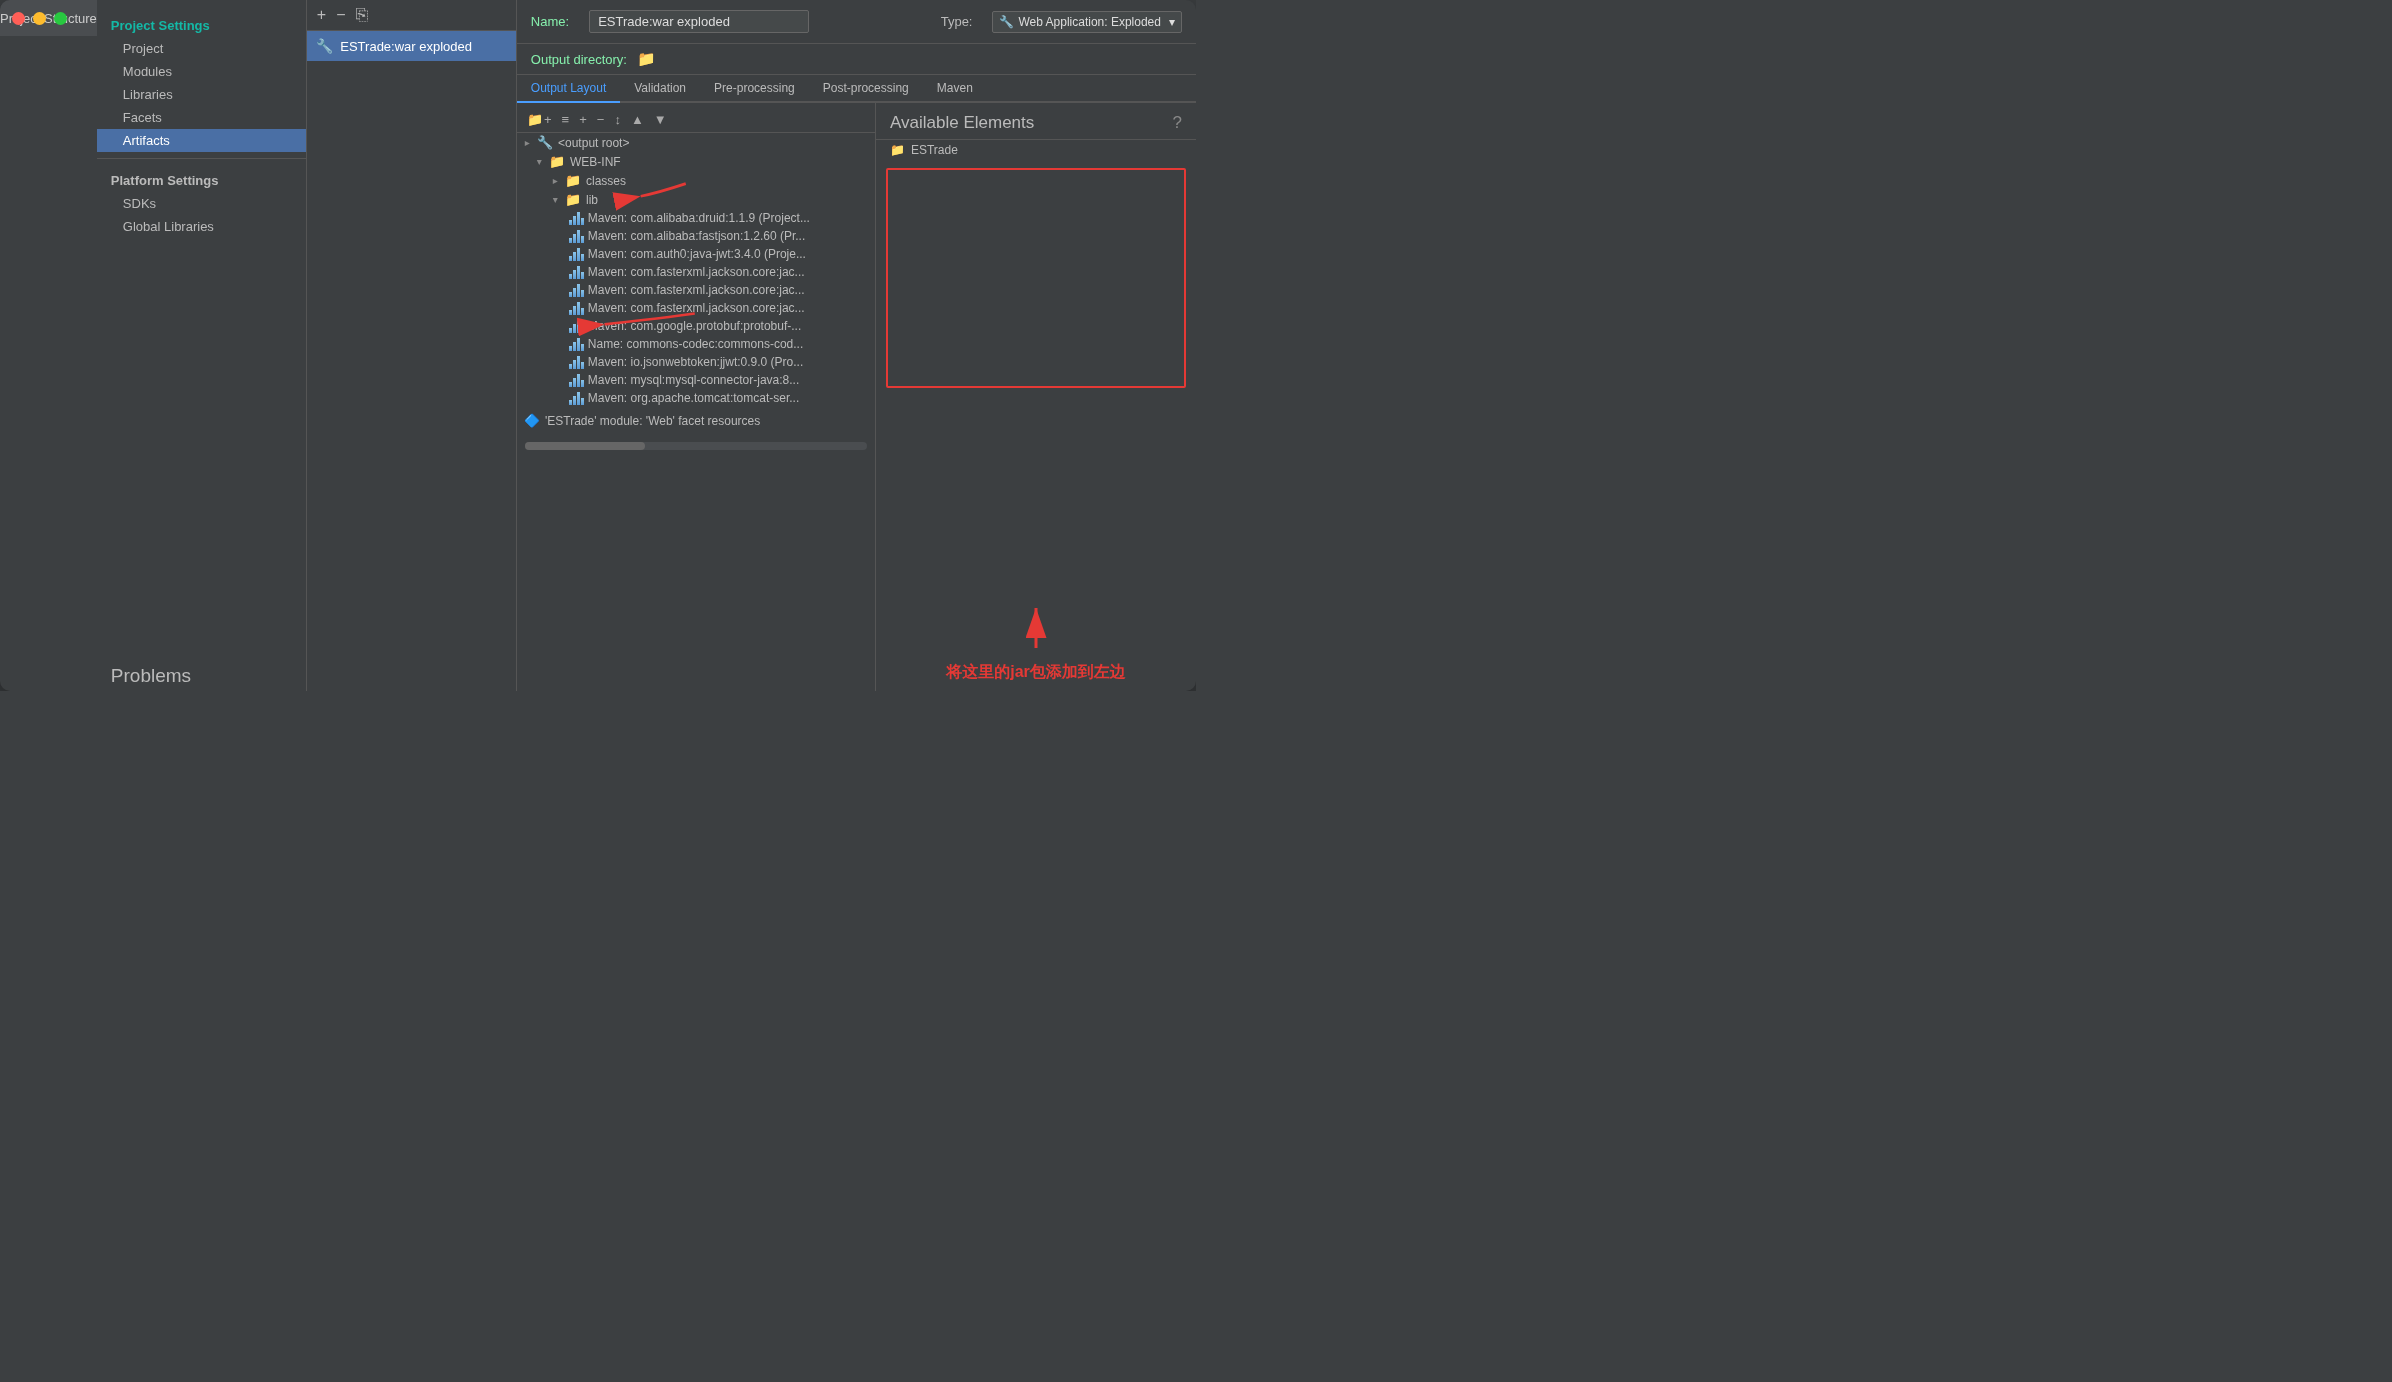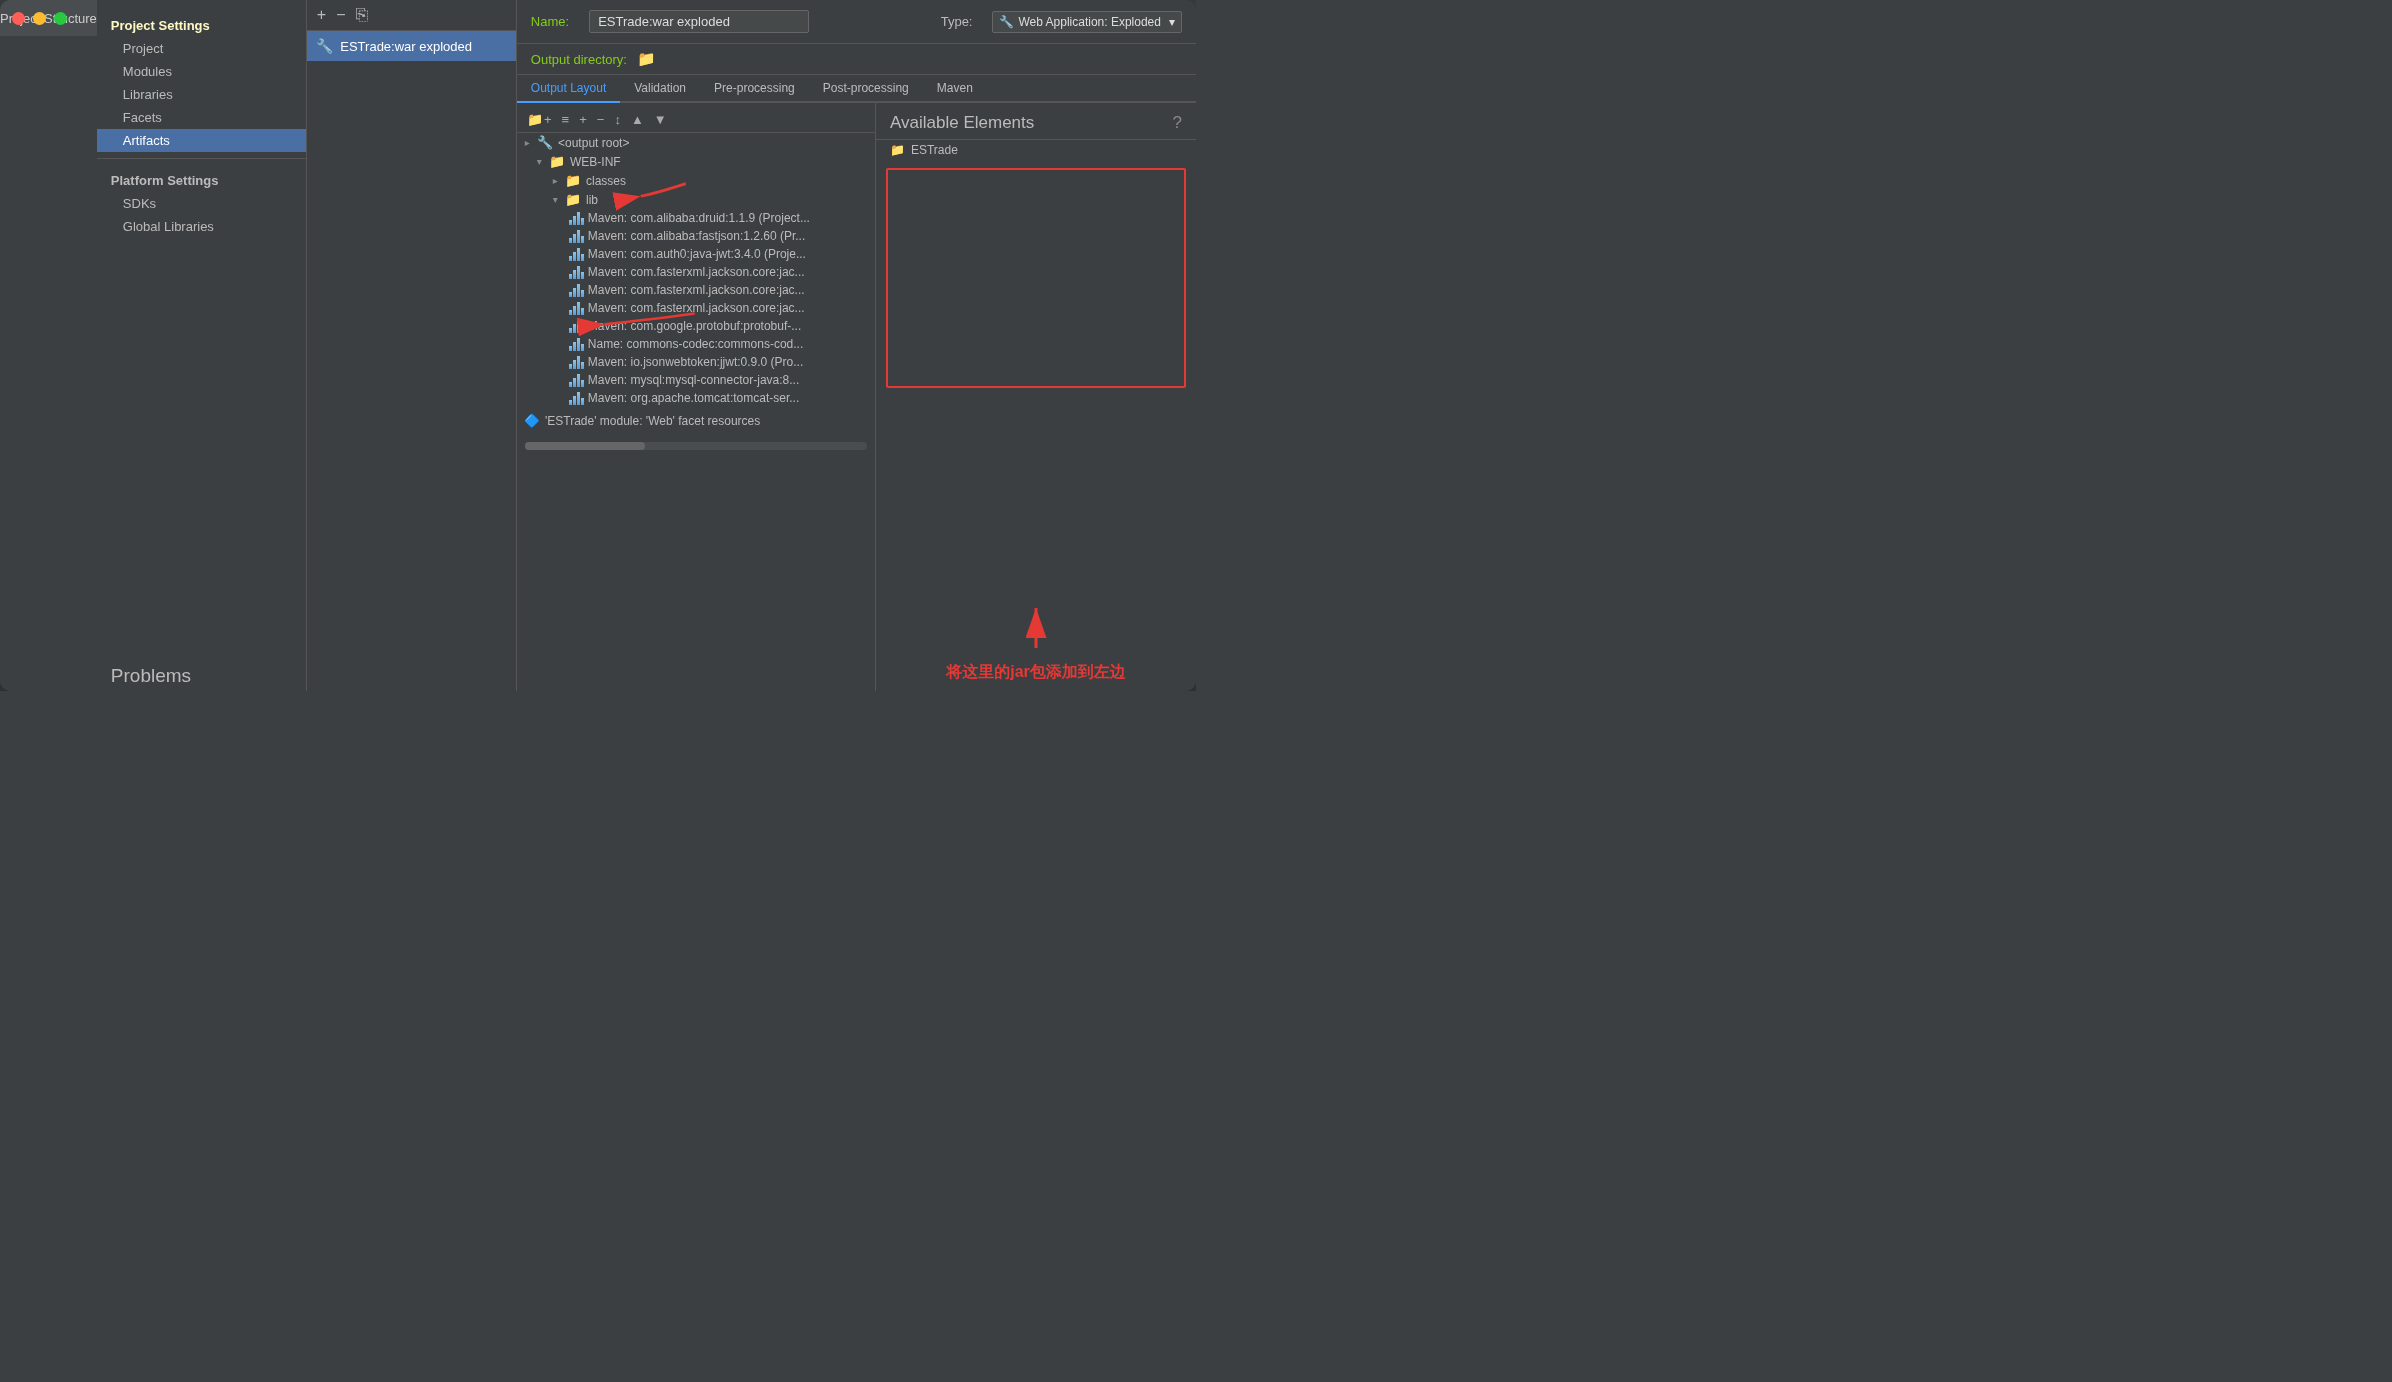--- a/index.html
+++ b/index.html
@@ -60,21 +60,21 @@
     .sidebar {
       width: 210px;
       background: #3c3f41;
       display: flex;
       flex-direction: column;
       border-right: 1px solid #555;
       flex-shrink: 0;
       padding-top: 10px;
     }
     .sidebar-section-label {
-      color: #fef9c3;
+      color: #14b8a6;
       font-size: 13px;
       font-weight: 700;
       padding: 8px 14px 4px 14px;
     }
     .sidebar-item {
       padding: 4px 14px 4px 26px;
       color: #bbb;
       font-size: 13px;
       cursor: pointer;
     }
@@ -146,21 +146,21 @@
       overflow: hidden;
     }
     .name-type-row {
       display: flex;
       align-items: center;
       padding: 10px 14px;
       gap: 20px;
       border-bottom: 1px solid #555;
     }
     .field-label {
-      color: #84cc16;
+      color: #86efac;
       font-size: 13px;
     }
     .name-input {
       background: #45494a;
       border: 1px solid #666;
       color: #ddd;
       font-size: 13px;
       padding: 3px 8px;
       border-radius: 2px;
       width: 220px;

